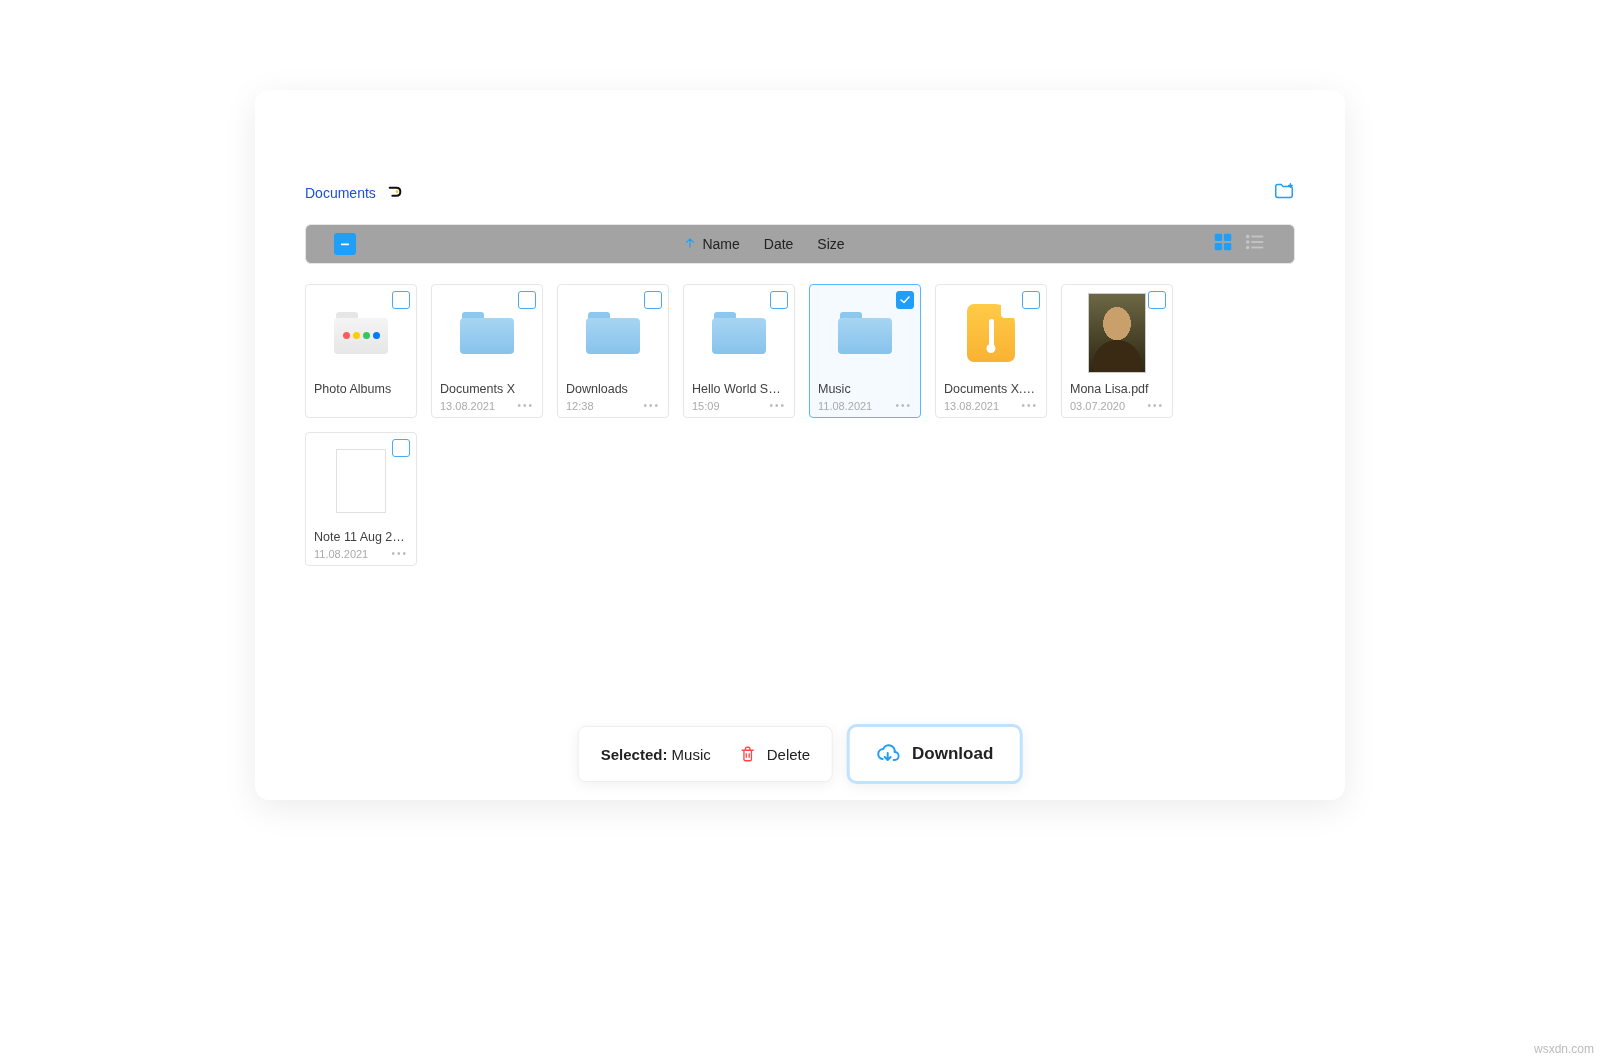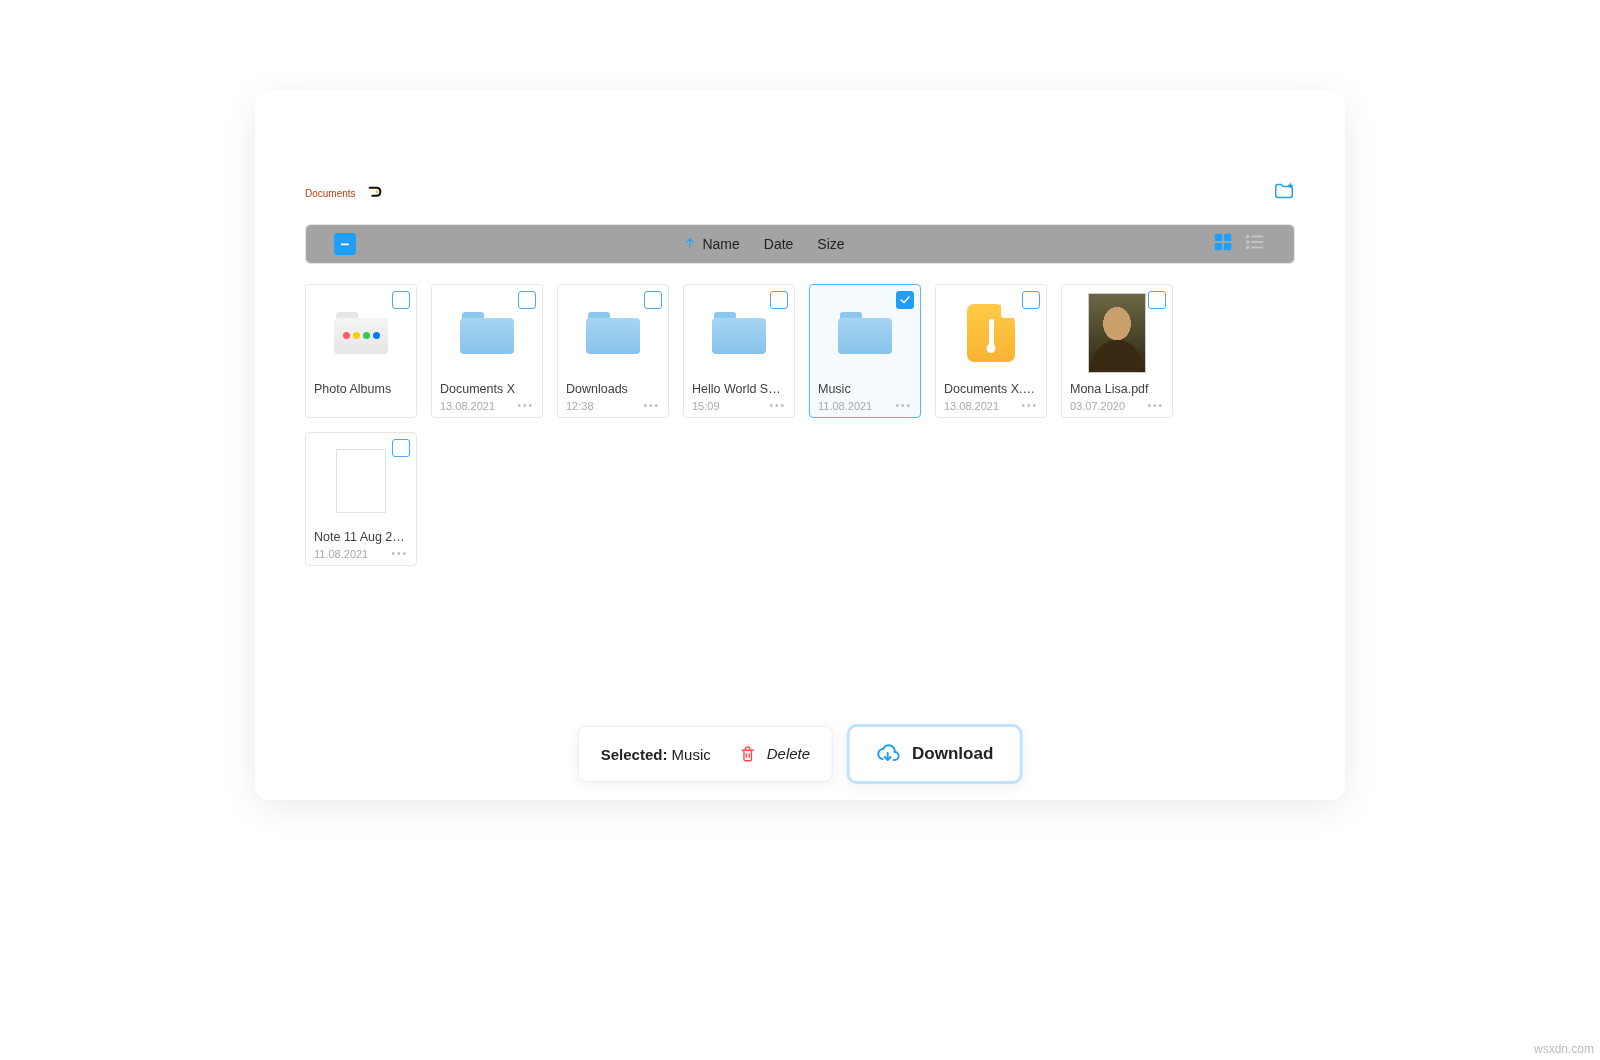--- a/index.html
+++ b/index.html
@@ -20,21 +20,21 @@
   .header-left { display: flex; align-items: baseline; gap: 14px; }
   .account-name { font-size: 24px; font-weight: 300; color: #333; display: flex; align-items: center; gap: 8px;}
   .acct-icon { width:20px; height:20px; border:1.5px solid #666; border-radius:50%; display:inline-flex; align-items:center; justify-content:center; font-size:13px; color:#555; font-weight:400;}
   .free-space { font-size: 13px; color: #aaa; }
   .upload-btn {
     background: #1F9FF7; color: #fff; font-size: 15px;
     border: none; border-radius: 6px; padding: 8px 22px; cursor: pointer;
   }
   
   .crumb-row { margin-top: 50px; display: flex; align-items: center; justify-content: space-between; }
-  .crumb-left { display: flex; align-items: center; gap: 10px; font-size: 10px; color: #c2410c; }
+  .crumb-left { display: flex; align-items: center; gap: 10px; font-size: 14px; color: #1d4ed8; }
   .brand-icon {
     width: 18px; height: 18px; background:#fff; border-radius:3px;
     display:inline-flex; align-items:center; justify-content:center;
   }
   .brand-icon svg { width:16px; height:16px; }
   
   .toolbar {
     margin-top: 18px; height: 40px; border: 1px solid #e6e6e6; border-radius: 6px;
     display: flex; align-items: center; padding: 0 28px; gap: 8px; background:#a3a3a3;
   }
@@ -123,21 +123,21 @@
     position:absolute; bottom:16px; left:50%; transform:translateX(-50%);
     display:flex; align-items:center; gap:0;
   }
   .action-left {
     background:#fff; border:1px solid #eee; border-radius:8px;
     height:56px; display:flex; align-items:center; gap:28px;
     padding:0 22px; font-size:15px; color:#222;
     box-shadow:0 3px 14px rgba(0,0,0,0.06);
   }
   .selected-label { font-weight:600; }
-  .delete-btn { display:flex; align-items:flex-start; gap:10px; cursor:pointer;font-style:italic; }
+  .delete-btn { display:flex; align-items:flex-end; gap:10px; cursor:pointer; }
   .delete-btn svg { color:#ff4747; width:18px; height:18px; }
   .download-btn {
     margin-left:14px; background:#fff; border:3px solid #bfe2ff; border-radius:10px;
     height:60px; padding:15px 26px; display:flex; align-items:center; gap:12px;
     font-size:17px; font-weight:600; color:#222; cursor:pointer;
     box-shadow:0 3px 14px rgba(0,0,0,0.06);
   }
   .download-btn svg { color:#1F9FF7; width:24px; height:24px; }
   
   .arrow-up { color:#1F9FF7; }

